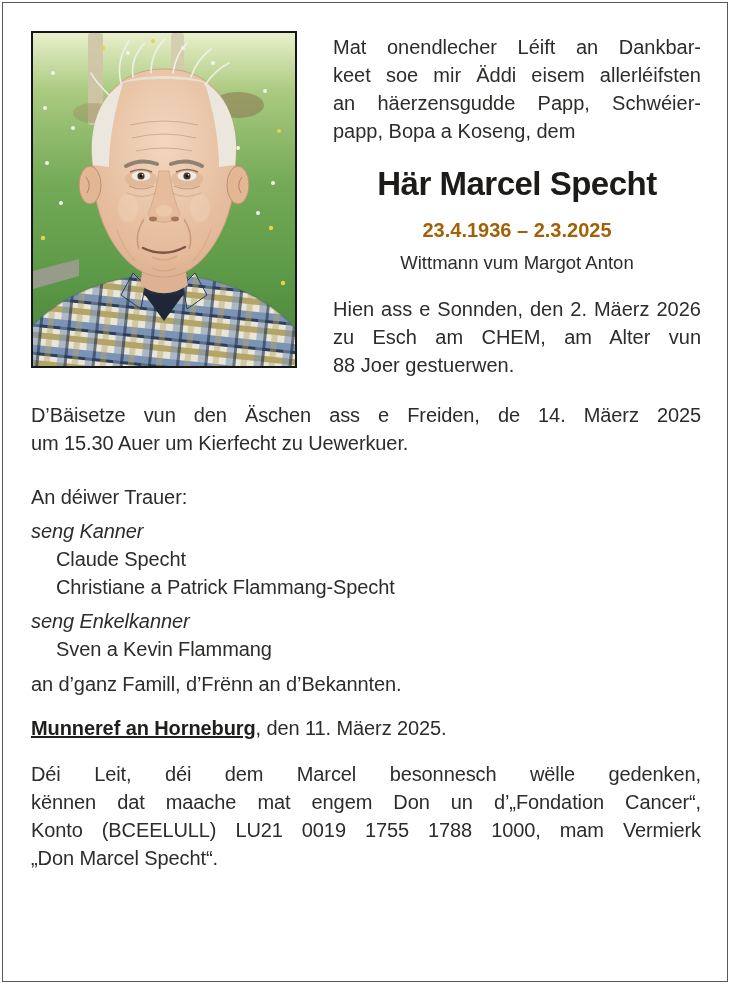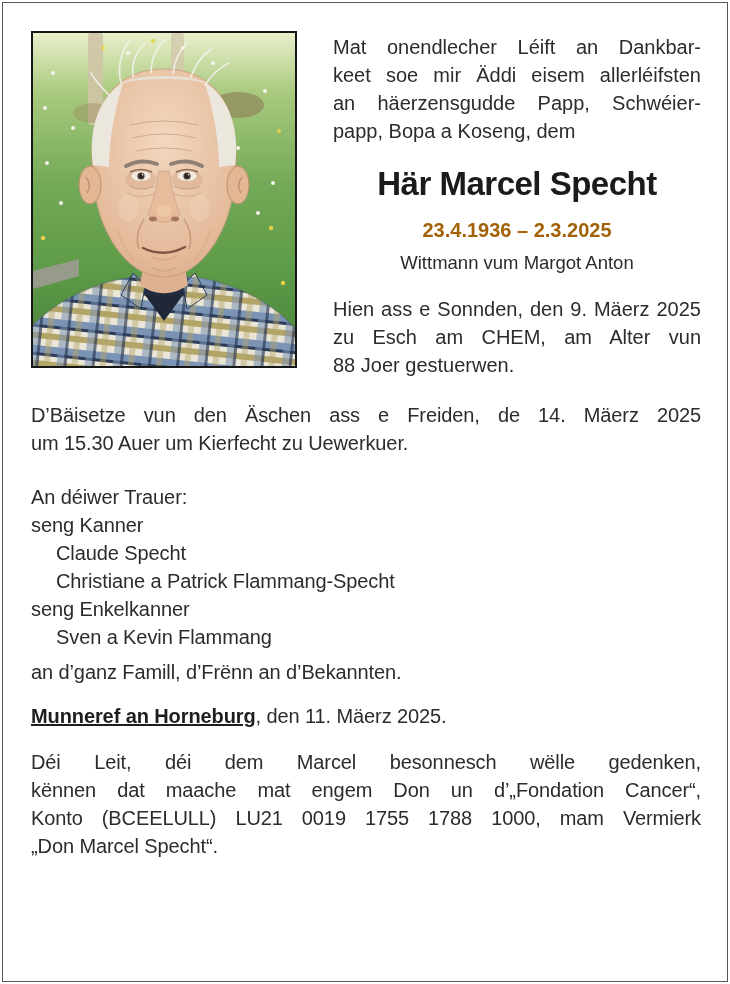--- a/index.html
+++ b/index.html
@@ -27,21 +27,21 @@
     font-size:33px;line-height:38px;font-weight:bold;color:#1c1b19;
     text-align:center;margin:20px 0 16px 0;letter-spacing:-0.5px;
   }
   .dates{font-size:20px;font-weight:bold;text-align:center;margin-top:13px;color:#a16207;}
   .epithet{font-size:18.5px;text-align:center;margin-top:10px;}
   .death{font-size:20px;line-height:28px;margin-top:21px;}
   
   .mainbody{font-size:20px;line-height:28px;letter-spacing:-0.1px;}
   .funeral{margin-top:22px;}
   .trauer{margin-top:26px;}
-  .m-label{margin-top:0;}
+  .m-label{margin-top:6px;font-style:italic;}
   .m-name{padding-left:25px;}
   .famill{margin-top:7px;}
   .thanks{margin-top:13px;}
   .dateline{margin-top:16px;}
   .dateline .b{font-weight:bold;color:#1f1e1c;text-decoration:underline;}
   .donation{margin-top:18px;}
 </style>
 </head>
 <body>
 
@@ -195,21 +195,21 @@
       <div class="intro">
           <div class="jline">Mat onendlecher Léift an Dankbar-</div>
           <div class="jline">keet soe mir Äddi eisem allerléifsten</div>
           <div class="jline">an häerzensgudde Papp, Schwéier-</div>
           <div class="jline last">papp, Bopa a Koseng, dem</div>
         </div>
       <h1 class="name">Här Marcel Specht</h1>
       <div class="dates">23.4.1936 – 2.3.2025</div>
       <div class="epithet">Wittmann vum Margot Anton</div>
       <div class="death">
-          <div class="jline">Hien ass e Sonnden, den 9. Mäerz 2025</div>
+          <div class="jline">Hien ass e Sonnden, den 2. Mäerz 2026</div>
           <div class="jline">zu Esch am CHEM, am Alter vun</div>
           <div class="jline last">88 Joer gestuerwen.</div>
         </div>
     </div>
   </div>
 
   <div class="mainbody">
     <div class="funeral">
         <div class="jline">D’Bäisetze vun den Äschen ass e Freiden, de 14. Mäerz 2025</div>
         <div class="jline last">um 15.30 Auer um Kierfecht zu Uewerkuer.</div>

